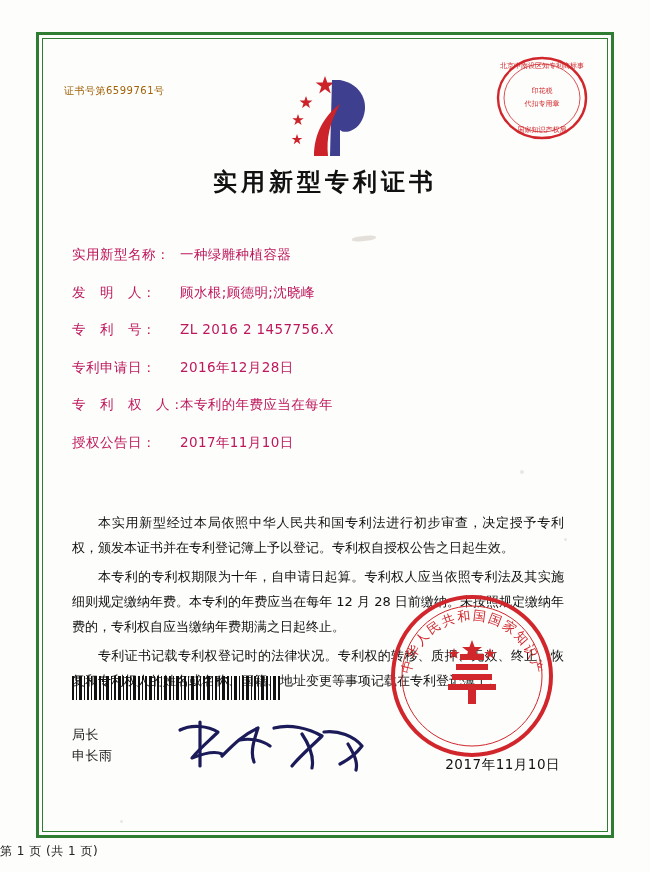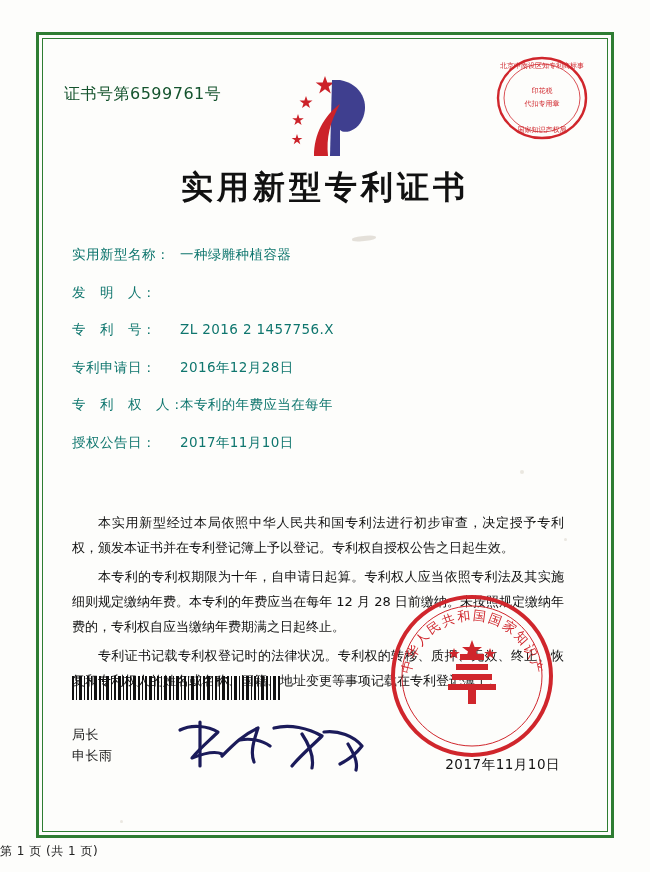--- a/index.html
+++ b/index.html
@@ -26,52 +26,52 @@
     left:42px;top:38px;right:42px;bottom:40px;
     border:1px solid #2e7d32;
   }
   .content{
     position:absolute;
     left:42px;top:38px;right:42px;bottom:40px;
   }
   .cert-no{
     position:absolute;
     left:22px;top:46px;
-    font-size:16px;
-    letter-spacing:0.5px;
-    color:#14532d;
+    font-size:10px;
+    letter-spacing:0.5px;
+    color:#a16207;
   }
   
   .logo{
     position:absolute;
     left:50%;top:34px;
     transform:translateX(-50%);
     width:110px;height:90px;
   }
   
   .seal-top{
     position:absolute;
     right:18px;top:10px;
     width:98px;height:98px;text-align:center;
   }
   .title{
     position:absolute;
     left:0;right:0;top:128px;
     text-align:center;
     font-family:"DejaVu Sans","Liberation Sans",sans-serif;
     font-weight:bold;
-    font-size:32px;
+    font-size:24px;
     letter-spacing:4px;
     color:#111;
   }
   .fields{
     position:absolute;
     left:30px;right:30px;top:208px;
     font-size:13.5px;
-    color:#0f766e;
+    color:#be185d;
   }
   .field-row{
     display:flex;
     align-items:baseline;
     margin-bottom:19.5px;
   }
   .field-label{
     width:108px;
     flex:0 0 108px;
     letter-spacing:0.5px;
@@ -195,20 +195,21 @@
 
     <div class="title">实用新型专利证书</div>
 
     <div class="fields">
       <div class="field-row">
         <div class="field-label">实用新型名称：</div>
         <div class="field-value">一种绿雕种植容器</div>
       </div>
       <div class="field-row">
         <div class="field-label">发　明　人：</div>
+        <div class="field-value">顾水根;顾德明;沈晓峰</div>
       </div>
       <div class="field-row">
         <div class="field-label">专　利　号：</div>
         <div class="field-value">ZL 2016 2 1457756.X</div>
       </div>
       <div class="field-row">
         <div class="field-label">专利申请日：</div>
         <div class="field-value">2016年12月28日</div>
       </div>
       <div class="field-row">

